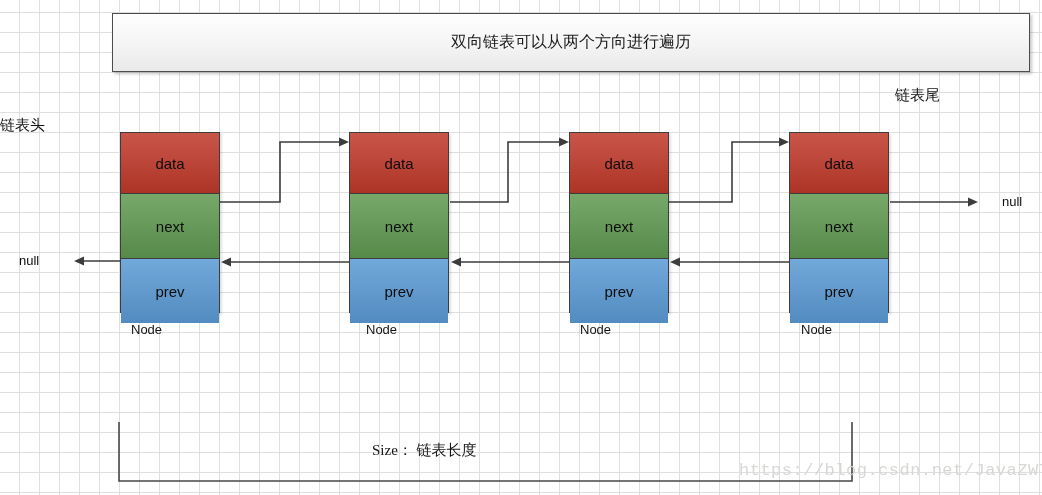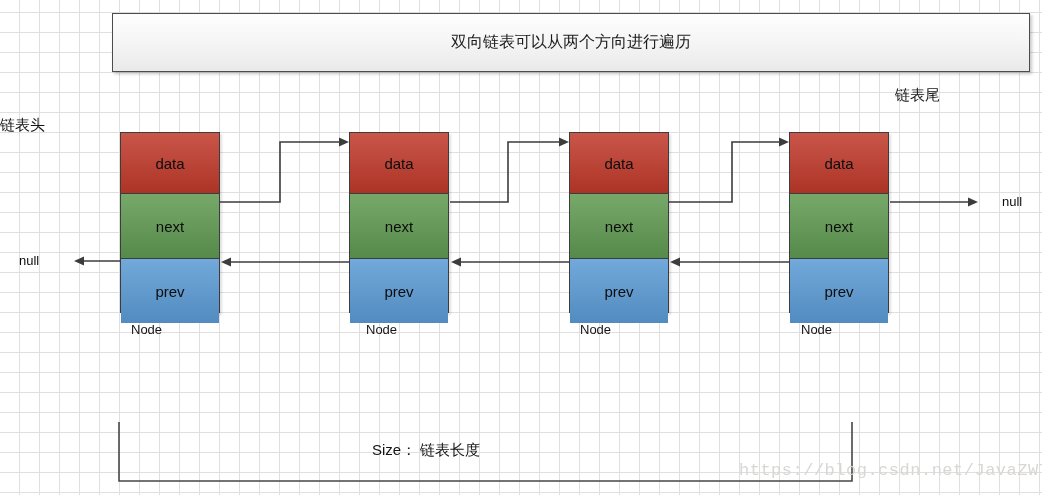--- a/index.html
+++ b/index.html
@@ -66,21 +66,21 @@
 
   .arrows { position: absolute; left: 0; top: 0; width: 1042px; height: 495px; }
 
   .size-label {
     position: absolute;
     left: 372px; top: 441px;
     font-size: 15px; color: #141414;
     font-family: "Liberation Serif", "DejaVu Serif", serif;
     white-space: nowrap;
   }
-  .size-label .latin { font-family: Liberation Sans, sans-serif; }
+  .size-label .latin { font-family: Liberation Serif, serif; }
 
   .watermark {
     position: absolute;
     left: 739px; top: 461px;
     font-family: "Liberation Mono", "DejaVu Sans Mono", monospace;
     font-size: 17px; letter-spacing: 0.5px;
     color: #d9d7d4;
     white-space: nowrap;
   }
 </style>

